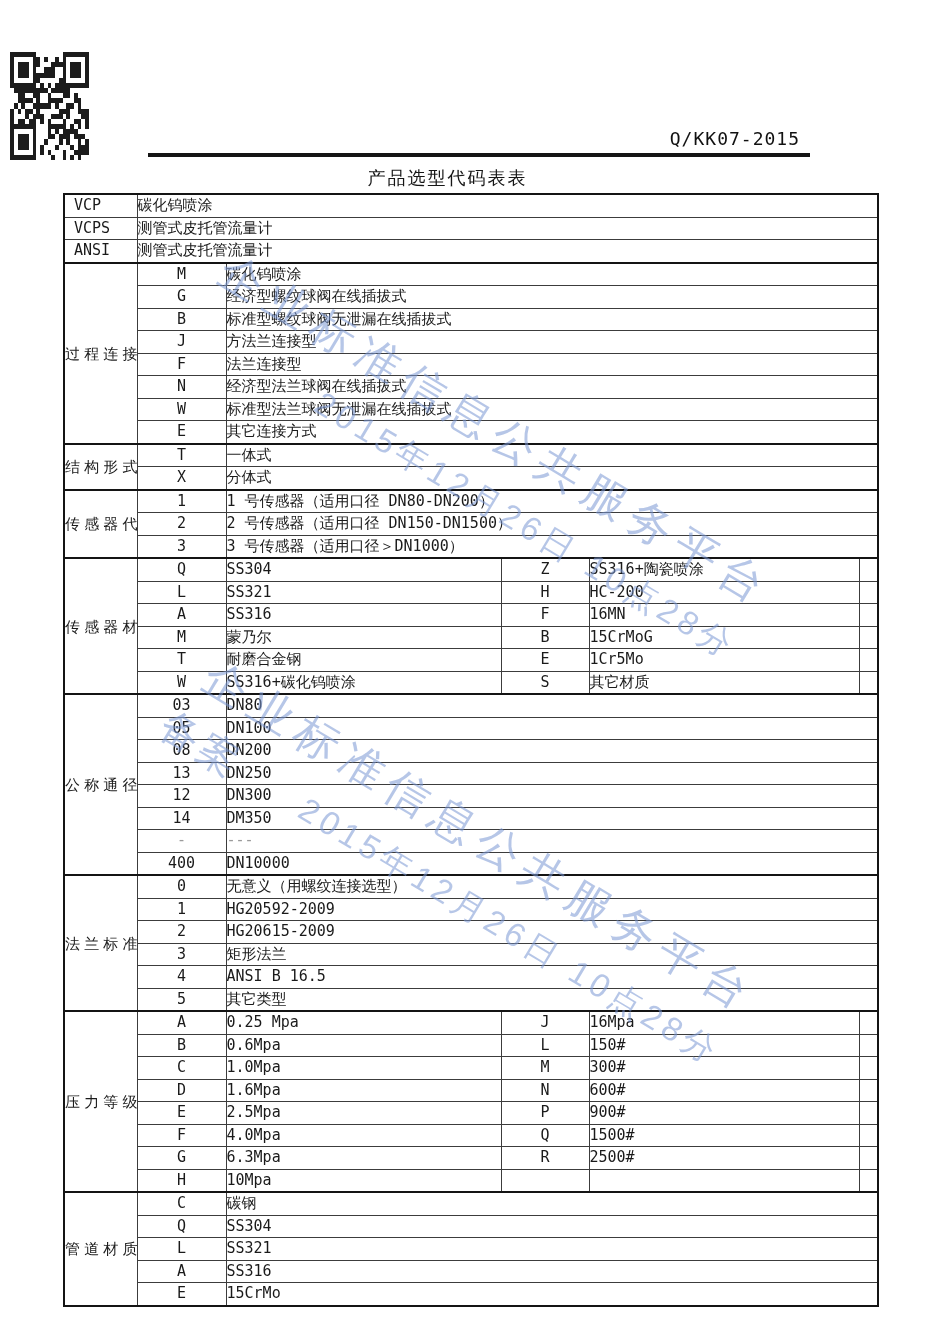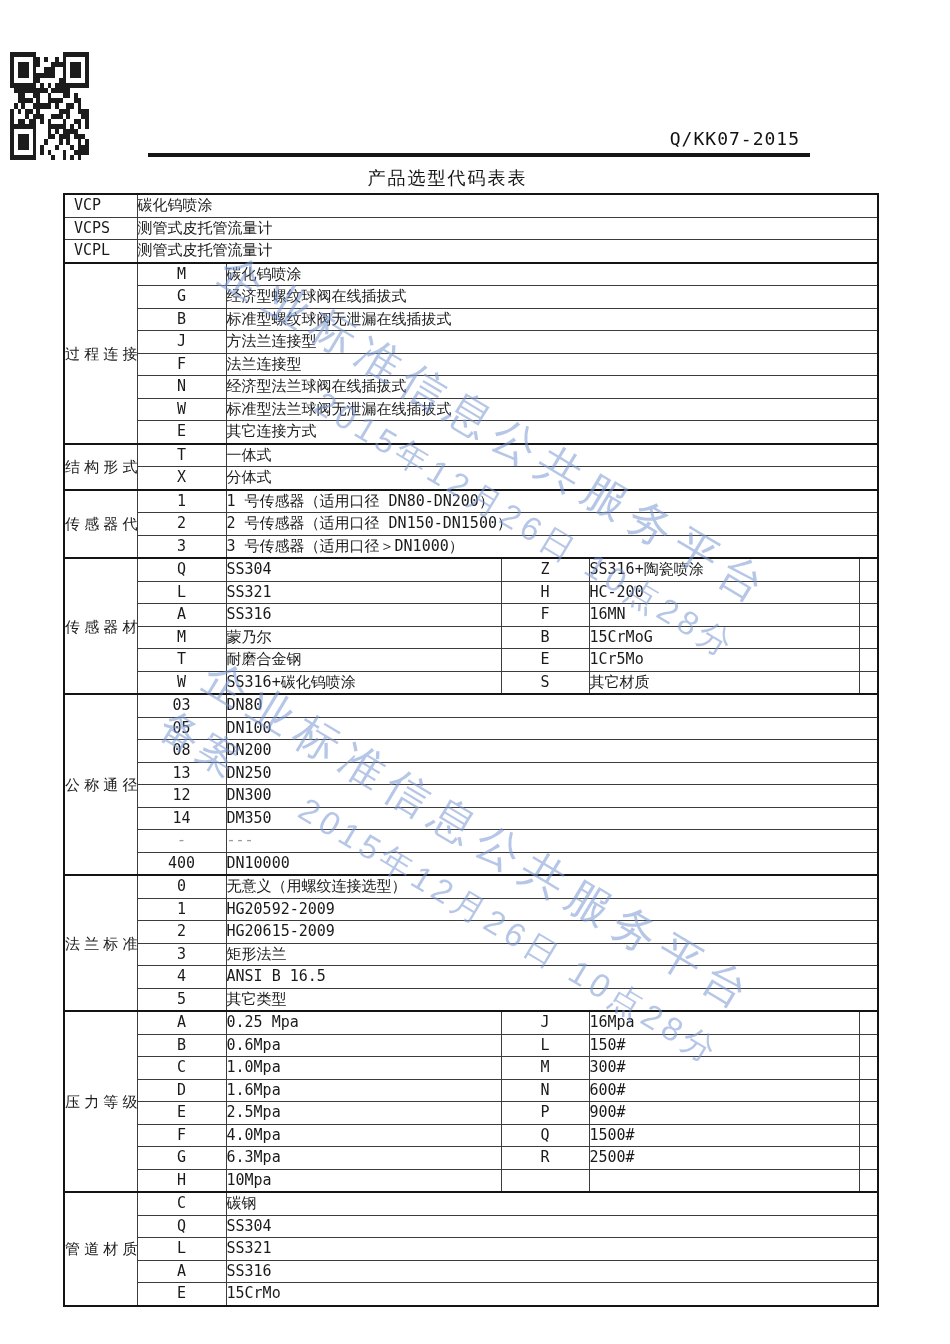--- a/index.html
+++ b/index.html
@@ -335,21 +335,21 @@
     <tbody id="tbody">
         <tr class="section-start">
           <td class="code left">VCP</td>
           <td class="desc" colspan="5">碳化钨喷涂</td>
         </tr>
         <tr>
           <td class="code left">VCPS</td>
           <td class="desc" colspan="5">测管式皮托管流量计</td>
         </tr>
         <tr>
-          <td class="code left">VCPL</td>
+          <td class="code left">ANSI</td>
           <td class="desc" colspan="5">测管式皮托管流量计</td>
         </tr>
         <tr class="section-start">
           <td class="group" rowspan="8">过 程 连
 接</td>
           <td class="code">M</td>
           <td class="desc" colspan="4">碳化钨喷涂</td>
         </tr>
         <tr>
           <td class="code">G</td>

